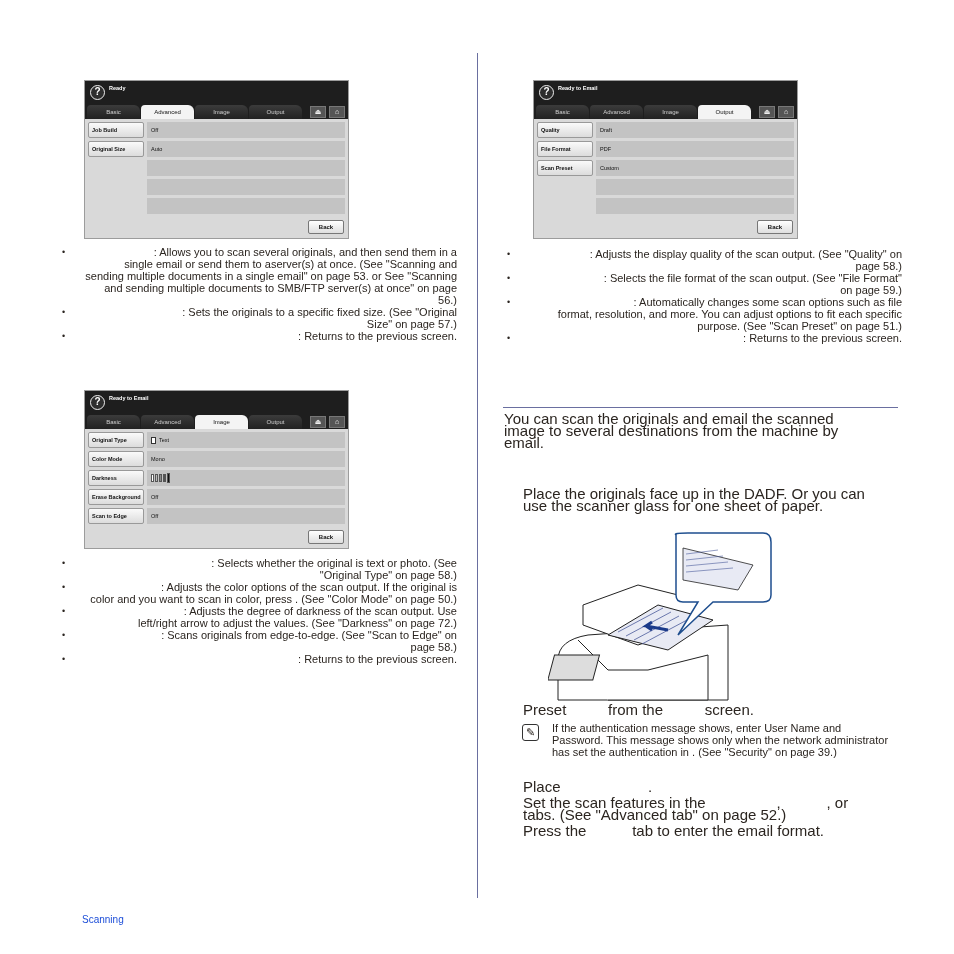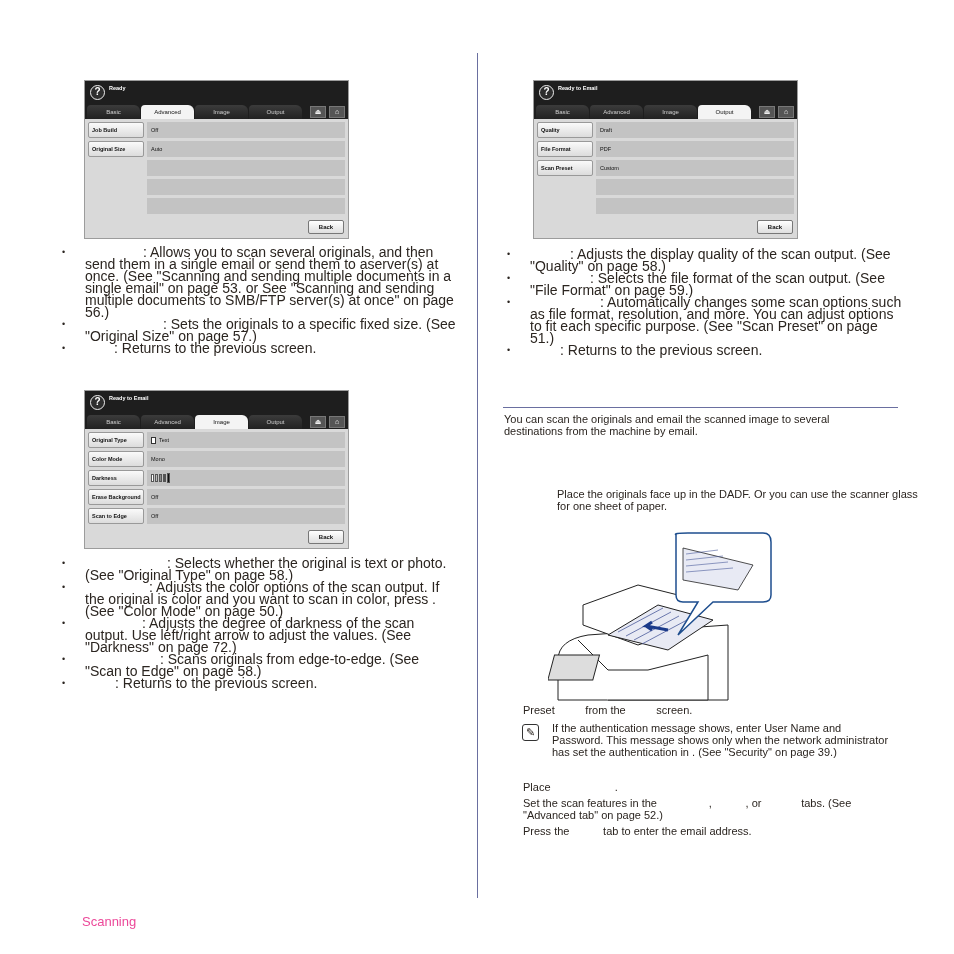--- a/index.html
+++ b/index.html
@@ -22,33 +22,33 @@
   .lcd .body { position: relative; padding: 3px 3px 0 3px; }
   .lcd .row { display: flex; height: 16px; margin-bottom: 3px; }
   .lcd .opt-btn { width: 56px; height: 16px; background: linear-gradient(#fafafa, #dcdcdc); border: 1px solid #999; border-radius: 2px; font: bold 5.5px "Liberation Sans", sans-serif; color: #111; padding-left: 3px; line-height: 14px; }
   .lcd .opt-val { flex: 1; margin-left: 3px; background: #c3c3c3; font: 5.5px "Liberation Sans", sans-serif; color: #111; padding-left: 4px; line-height: 16px; }
   .lcd .row.empty .opt-btn { visibility: hidden; }
   .lcd .back { position: absolute; right: 4px; width: 36px; height: 14px; background: linear-gradient(#fff, #dedede); border: 1px solid #777; border-radius: 2px; font: bold 6px "Liberation Sans", sans-serif; text-align: center; line-height: 12px; color: #111; }
   .darkness { display: inline-flex; gap: 1px; vertical-align: middle; }
   .darkness span { width: 3px; height: 8px; border: 1px solid #555; }
 
   
-  .bullets { position: absolute; font-size: 14px; line-height: 12px; color: #2b2520; }
+  .bullets { position: absolute; font-size: 11px; line-height: 12px; color: #2b2520; text-align: right; }
   .bullets li { list-style: none; position: relative; padding-left: 23px; }
   .bullets li::before { content: "•"; position: absolute; left: 0; top: 0; font-size: 9px; }
   .bullets .gap { display: inline-block; }
 
-  .para { position: absolute; font-size: 11px; line-height: 12px; color: #2b2520; }
+  .para { position: absolute; font-size: 15px; line-height: 12px; color: #2b2520; }
   .note { position: absolute; left: 523px; top: 722px; width: 370px; font-size: 11px; line-height: 12px; }
   .note-icon { position: absolute; left: -1px; top: 2px; width: 17px; height: 17px; border: 1.5px solid #333; border-radius: 3px; font-size: 11px; text-align: center; line-height: 14px; }
   .note-text { padding-left: 29px; }
 
   .illustration { position: absolute; left: 548px; top: 530px; width: 230px; height: 172px; }
 
-  .footer { position: absolute; left: 82px; top: 914px; font-size: 13px; color: #ec4899; }
+  .footer { position: absolute; left: 82px; top: 914px; font-size: 10px; color: #1d4ed8; }
 </style>
 </head>
 <body>
 
 <div class="col-divider"></div>
 
 <div class="lcd" style="left:84px; top:80px; height:159px;">
   <div class="top">
     <div class="help">?</div>
     <div class="status">Ready</div>
@@ -193,21 +193,21 @@
 <ul class="bullets" style="left:507px; top:248px; width:395px;">
   <li><span class="gap" style="width:40px"></span><span>: Adjusts the display quality of the scan output. (See "Quality" on page 58.)</span></li>
   <li><span class="gap" style="width:60px"></span><span>: Selects the file format of the scan output. (See "File Format" on page 59.)</span></li>
   <li><span class="gap" style="width:70px"></span><span>: Automatically changes some scan options such as file format, resolution, and more. You can adjust options to fit each specific purpose. (See "Scan Preset" on page 51.)</span></li>
   <li><span class="gap" style="width:30px"></span><span>: Returns to the previous screen.</span></li>
 </ul>
 
 <div class="section-rule"></div>
 
 <p class="para" style="left:504px; top:413px; width:370px;">You can scan the originals and email the scanned image to several destinations from the machine by email.</p>
-<p class="para" style="left:523px; top:488px; width:370px;margin-left:34px;">Place the originals face up in the DADF. Or you can use the scanner glass for one sheet of paper.</p>
+<p class="para" style="left:523px; top:488px; width:370px;">Place the originals face up in the DADF. Or you can use the scanner glass for one sheet of paper.</p>
 
 <svg class="illustration" viewBox="0 0 230 172">
   <g fill="#fff" stroke="#222" stroke-width="1">
     <path d="M10 170 L10 130 Q10 110 40 105 L180 95 L180 170 Z"></path>
     <path d="M30 110 L60 140 L100 140 L160 125 L160 170 L60 170"></path>
     <rect x="40" y="125" width="45" height="25" fill="#ddd" transform="skewX(-15)"></rect>
     <path d="M35 75 L90 55 L150 70 L150 95 L90 115 L35 95 Z"></path>
     <path d="M60 105 L110 75 L165 90 L120 120 Z" fill="#e8eaf4"></path>
   </g>
   <g stroke="#4a5a9a" stroke-width="0.8">
@@ -229,15 +229,15 @@
 
 <p class="para" style="left:523px; top:704px; width:370px; white-space:pre;">Preset          from the          screen.</p>
 
 <div class="note">
   <div class="note-icon">✎</div>
   <p class="note-text">If the authentication message shows, enter User Name and Password. This message shows only when the network administrator has set the authentication in                     . (See "Security" on page 39.)</p>
 </div>
 
 <p class="para" style="left:523px; top:781px; width:370px; white-space:pre;">Place                     .</p>
 <p class="para" style="left:523px; top:797px; width:370px; white-space:pre-wrap;">Set the scan features in the                 ,           , or             tabs. (See "Advanced tab" on page 52.)</p>
-<p class="para" style="left:523px; top:825px; width:370px; white-space:pre;">Press the           tab to enter the email address.</p>
+<p class="para" style="left:523px; top:825px; width:370px; white-space:pre;">Press the           tab to enter the email format.</p>
 
 <div class="footer">Scanning</div>
 
 </body></html>

